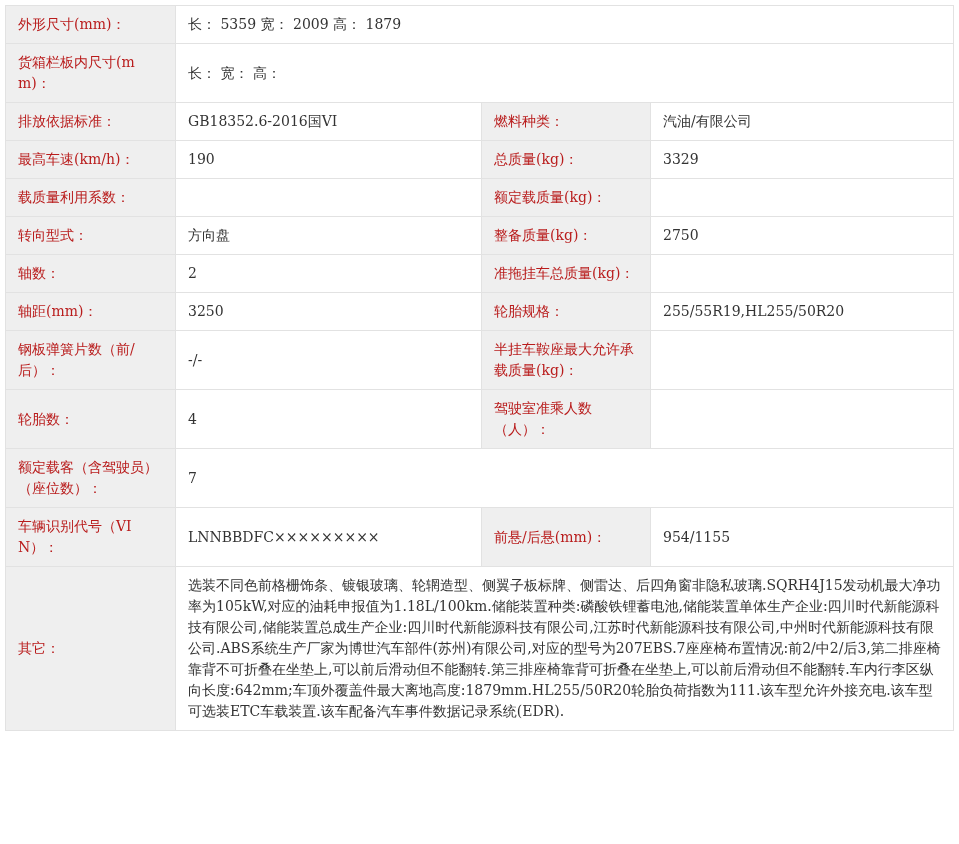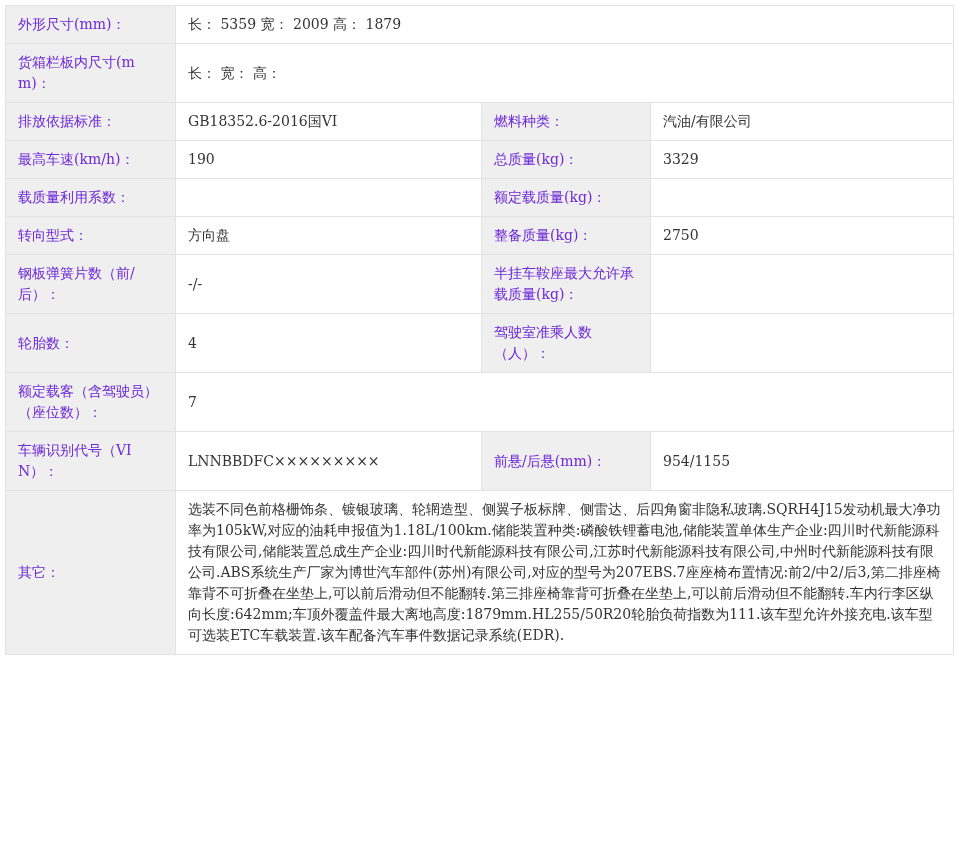--- a/index.html
+++ b/index.html
@@ -24,21 +24,21 @@
     font-size: 14px;
     line-height: 21px;
     color: #333333;
     padding: 8px 12px;
     vertical-align: middle;
     word-break: break-all;
     overflow-wrap: break-word;
   }
   table.spec td.label {
     background: #efefef;
-    color: #6d28d9;
+    color: #b91c1c;
   }
   table.spec td.value {
     background: #ffffff;
   }
   col.c1 { width: 170px; }
   col.c2 { width: 306px; }
   col.c3 { width: 169px; }
   col.c4 { width: auto; }
 </style>
 </head>
@@ -78,20 +78,32 @@
         <td class="label">额定载质量(kg)：</td>
         <td class="value"></td>
       </tr>
       <tr>
         <td class="label">转向型式：</td>
         <td class="value">方向盘</td>
         <td class="label">整备质量(kg)：</td>
         <td class="value">2750</td>
       </tr>
       <tr>
+        <td class="label">轴数：</td>
+        <td class="value">2</td>
+        <td class="label">准拖挂车总质量(kg)：</td>
+        <td class="value"></td>
+      </tr>
+      <tr>
+        <td class="label">轴距(mm)：</td>
+        <td class="value">3250</td>
+        <td class="label">轮胎规格：</td>
+        <td class="value">255/55R19,HL255/50R20</td>
+      </tr>
+      <tr>
         <td class="label">钢板弹簧片数（前/后）：</td>
         <td class="value">-/-</td>
         <td class="label">半挂车鞍座最大允许承载质量(kg)：</td>
         <td class="value"></td>
       </tr>
       <tr>
         <td class="label">轮胎数：</td>
         <td class="value">4</td>
         <td class="label">驾驶室准乘人数（人）：</td>
         <td class="value"></td>

